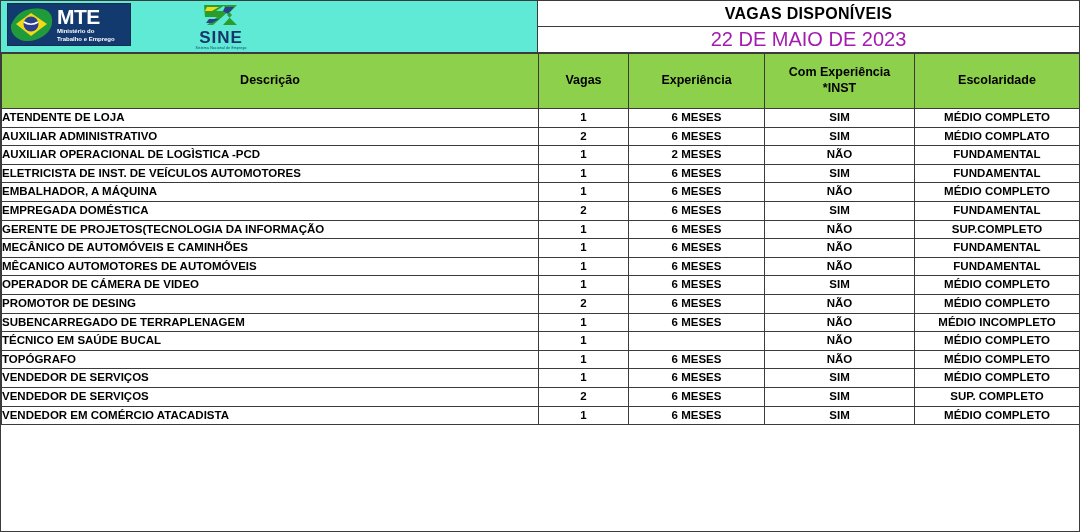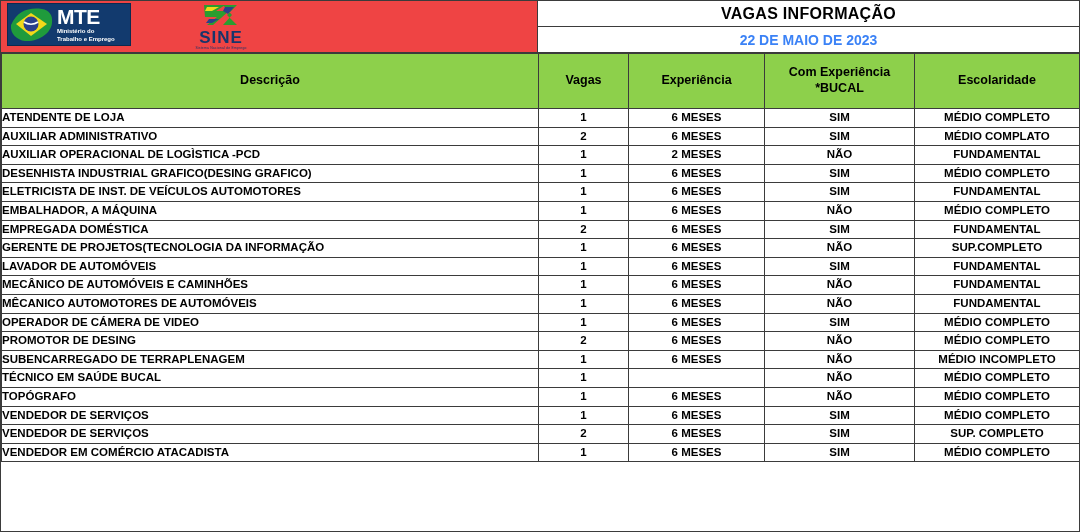--- a/index.html
+++ b/index.html
@@ -31,21 +31,21 @@
   }
   .logo-cell {
     width: 537px;
     box-sizing: border-box;
     border-right: 1px solid #3b3b3b;
     border-bottom: 1px solid #3b3b3b;
     display: flex;
     align-items: flex-start;
     padding-left: 6px;
     gap: 54px;
-    background: #ef4444;
+    background: #5eead4;
   }
   .title-cell {
     flex: 1;
     box-sizing: border-box;
     border-bottom: 1px solid #3b3b3b;
     display: flex;
     flex-direction: column;
   }
   .title-main {
     height: 26px;
@@ -58,23 +58,23 @@
     font-weight: bold;
     letter-spacing: .3px;
     color: #000;
   }
   .title-sub {
     height: 25px;
     box-sizing: border-box;
     display: flex;
     align-items: center;
     justify-content: center;
-    font-size: 14px;
-    font-weight: bold;
-    color: #3b82f6;
+    font-size: 20px;
+    font-weight: normal;
+    color: #a21caf;
   }
 
   
   .mte-logo {
     position: relative;
     width: 124px;
     height: 43px;
     margin-top: 2px;
     background: #123a6e;
     border: 1px solid #0d2a4f;
@@ -214,41 +214,41 @@
             <path d="M26 5 L35 5 L29 12 L24 9 Z" fill="#2b3f8c"></path>
             <path d="M10 17 L20 17 L13 21 L7 21 Z" fill="#2b3f8c"></path>
           </svg>
         </div>
         <div class="sine-name">SINE</div>
         <div class="sine-tag">Sistema Nacional de Emprego</div>
       </div>
     </div>
 
     <div class="title-cell">
-      <div class="title-main">VAGAS INFORMAÇÃO</div>
+      <div class="title-main">VAGAS DISPONÍVEIS</div>
       <div class="title-sub">22 DE MAIO DE 2023</div>
     </div>
   </div>
 
   <table class="vagas">
     <colgroup>
       <col class="c-desc">
         <col class="c-vagas">
         <col class="c-exp">
         <col class="c-ctps">
         <col class="c-esc">
     </colgroup>
     <thead>
       <tr>
         <th>Descrição</th>
         <th>Vagas</th>
         <th>Experiência</th>
         <th>
           <span>Com Experiência</span><br>
-          <span>*BUCAL</span>
+          <span>*INST</span>
         </th>
         <th>Escolaridade</th>
       </tr>
     </thead>
     <tbody id="tbody">
         <tr>
           <td class="desc">ATENDENTE DE LOJA</td>
           <td class="num">1</td>
           <td class="ctr">6 MESES</td>
           <td class="ctr">SIM</td>
@@ -262,27 +262,20 @@
           <td class="ctr">MÉDIO COMPLATO</td>
         </tr>
         <tr>
           <td class="desc">AUXILIAR OPERACIONAL DE LOGÌSTICA -PCD</td>
           <td class="num">1</td>
           <td class="ctr">2 MESES</td>
           <td class="ctr">NÃO</td>
           <td class="ctr">FUNDAMENTAL</td>
         </tr>
         <tr>
-          <td class="desc">DESENHISTA INDUSTRIAL GRAFICO(DESING GRAFICO)</td>
-          <td class="num">1</td>
-          <td class="ctr">6 MESES</td>
-          <td class="ctr">SIM</td>
-          <td class="ctr">MÉDIO COMPLETO</td>
-        </tr>
-        <tr>
           <td class="desc">ELETRICISTA DE INST. DE VEÍCULOS AUTOMOTORES</td>
           <td class="num">1</td>
           <td class="ctr">6 MESES</td>
           <td class="ctr">SIM</td>
           <td class="ctr">FUNDAMENTAL</td>
         </tr>
         <tr>
           <td class="desc">EMBALHADOR, A MÁQUINA</td>
           <td class="num">1</td>
           <td class="ctr">6 MESES</td>
@@ -297,27 +290,20 @@
           <td class="ctr">FUNDAMENTAL</td>
         </tr>
         <tr>
           <td class="desc">GERENTE DE PROJETOS(TECNOLOGIA DA INFORMAÇÃO</td>
           <td class="num">1</td>
           <td class="ctr">6 MESES</td>
           <td class="ctr">NÃO</td>
           <td class="ctr">SUP.COMPLETO</td>
         </tr>
         <tr>
-          <td class="desc">LAVADOR DE AUTOMÓVEIS</td>
-          <td class="num">1</td>
-          <td class="ctr">6 MESES</td>
-          <td class="ctr">SIM</td>
-          <td class="ctr">FUNDAMENTAL</td>
-        </tr>
-        <tr>
           <td class="desc">MECÂNICO DE AUTOMÓVEIS E CAMINHÕES</td>
           <td class="num">1</td>
           <td class="ctr">6 MESES</td>
           <td class="ctr">NÃO</td>
           <td class="ctr">FUNDAMENTAL</td>
         </tr>
         <tr>
           <td class="desc">MÊCANICO AUTOMOTORES DE AUTOMÓVEIS</td>
           <td class="num">1</td>
           <td class="ctr">6 MESES</td>

